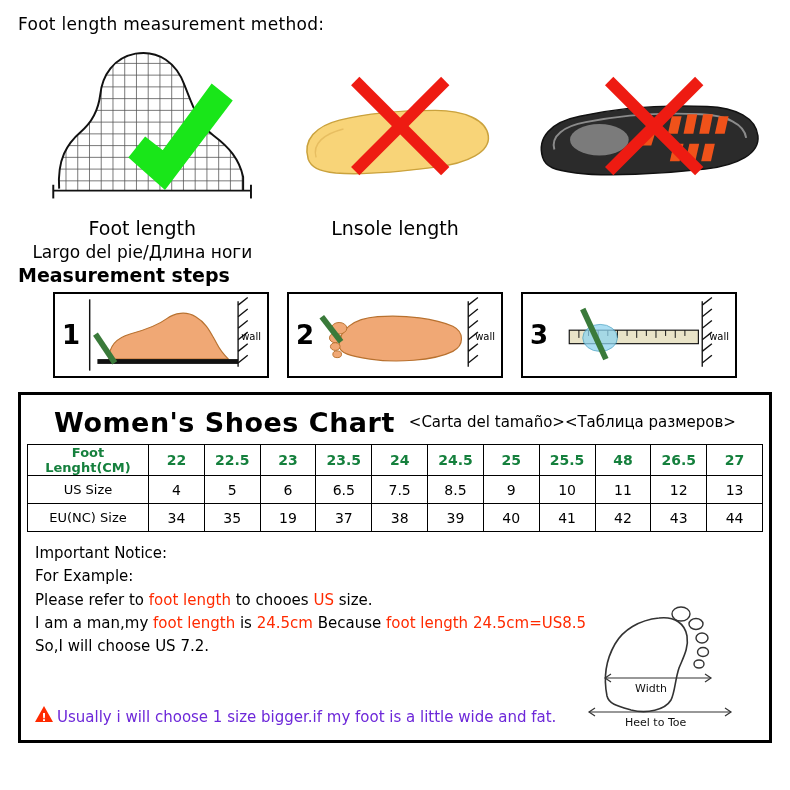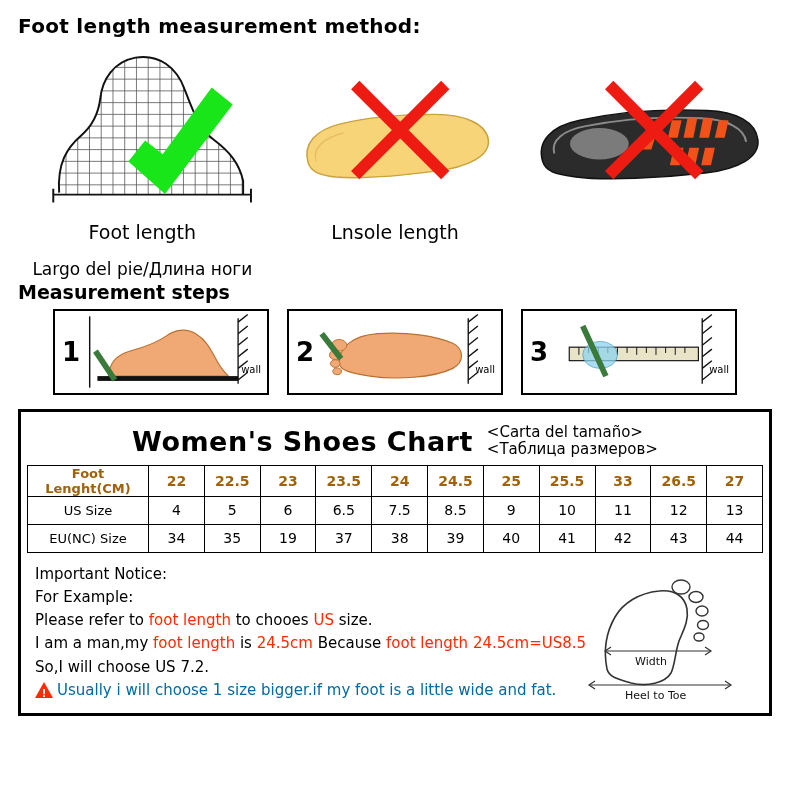--- a/index.html
+++ b/index.html
@@ -18,22 +18,22 @@
   .page {
     width: 790px;
     height: 790px;
     position: relative;
     box-sizing: border-box;
     padding: 0 8px;
   }
 
   
   .section-title {
-    font-weight: bold;
-    font-size: 20px;
+    font-weight: normal;
+    font-size: 17px;
     letter-spacing: 0.3px;
     margin: 14px 0 6px 10px;
   }
 
   
   .method-row {
     display: flex;
     gap: 8px;
     padding: 0 12px;
     box-sizing: border-box;
@@ -50,21 +50,21 @@
     position: relative;
   }
   .method-label {
     font-size: 19px;
     text-align: center;
     margin-top: 2px;
   }
   .method-sub {
     font-size: 17px;
     text-align: center;
-    margin-top: 16px;
+    margin-top: 3px;
   }
 
   
   .steps-title {
     font-weight: bold;
     font-size: 19px;
     margin: 2px 0 6px 10px;
   }
   .steps-row {
     display: flex;
@@ -84,21 +84,21 @@
     left: 7px;
     top: 50%;
     transform: translateY(-50%);
     font-size: 26px;
     font-weight: bold;
   }
   .step-wall-label {
     position: absolute;
     font-size: 10px;
     right: 6px;
-    bottom: 18px;
+    bottom: 34px;
   }
 
   
   .chart-frame {
     margin: 14px 10px 0 10px;
     border: 3px solid #000;
     background: #fff;
     box-sizing: border-box;
     padding: 6px 6px 10px 6px;
   }
@@ -109,21 +109,20 @@
     gap: 14px;
     padding: 6px 4px 4px 4px;
   }
   .chart-title {
     font-size: 27px;
     font-weight: bold;
     letter-spacing: 0.5px;
   }
   .chart-alt {
     display: flex;
-    flex-direction: column;
     font-size: 15px;
     line-height: 1.15;
   }
   table.size-table {
     width: 100%;
     border-collapse: collapse;
     table-layout: fixed;
     margin-top: 2px;
   }
   table.size-table td {
@@ -131,36 +130,36 @@
     text-align: center;
     font-size: 14px;
     height: 27px;
     padding: 0 1px;
   }
   table.size-table td.rowhead {
     width: 118px;
     font-size: 13px;
   }
   .red-head {
-    color: #a16207;
+    color: #15803d;
     font-weight: bold;
   }
 
   .notice {
     padding: 10px 6px 0 8px;
     font-size: 15px;
     line-height: 1.55;
     position: relative;
   }
   .notice .red { color: #ff2a00; }
   .notice .warn-line {
-    color: #0369a1;
-    display: flex;
-    align-items: center;
+    color: #6d28d9;
+    display: flex;
     gap: 4px;
+    margin-top: 48px;
   }
   .warn-tri {
     display: inline-block;
     width: 0; height: 0;
     border-left: 9px solid transparent;
     border-right: 9px solid transparent;
     border-bottom: 16px solid #ff2a00;
     position: relative;
   }
   .warn-tri::after {
@@ -361,21 +360,21 @@
           <tr>
         <td class="rowhead red-head">Foot Lenght(CM)</td>
         <td class="red-head">22</td>
         <td class="red-head">22.5</td>
         <td class="red-head">23</td>
         <td class="red-head">23.5</td>
         <td class="red-head">24</td>
         <td class="red-head">24.5</td>
         <td class="red-head">25</td>
         <td class="red-head">25.5</td>
-        <td class="red-head">33</td>
+        <td class="red-head">48</td>
         <td class="red-head">26.5</td>
         <td class="red-head">27</td>
       </tr>
       <tr>
         <td class="rowhead">US Size</td>
         <td>4</td>
         <td>5</td>
         <td>6</td>
         <td>6.5</td>
         <td>7.5</td>

